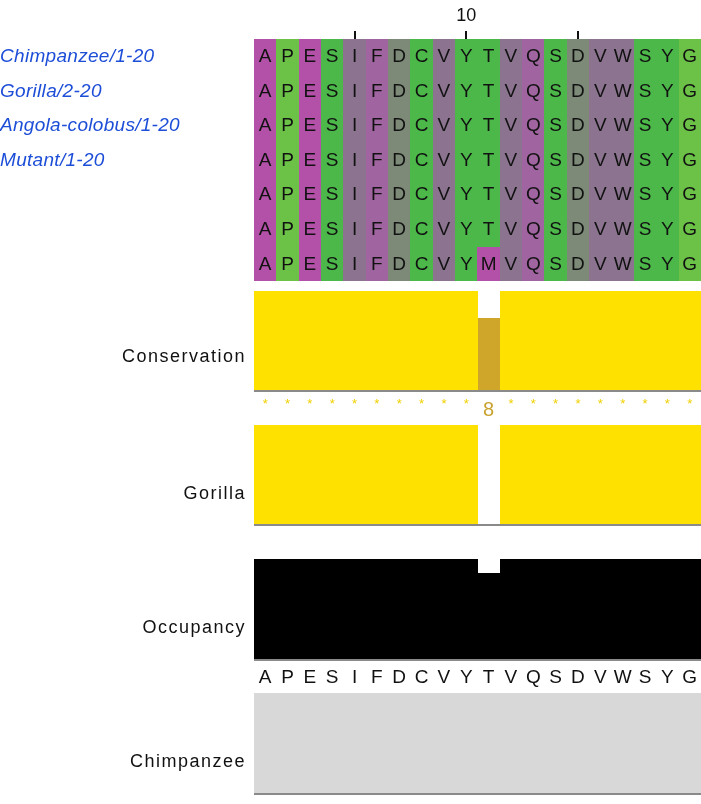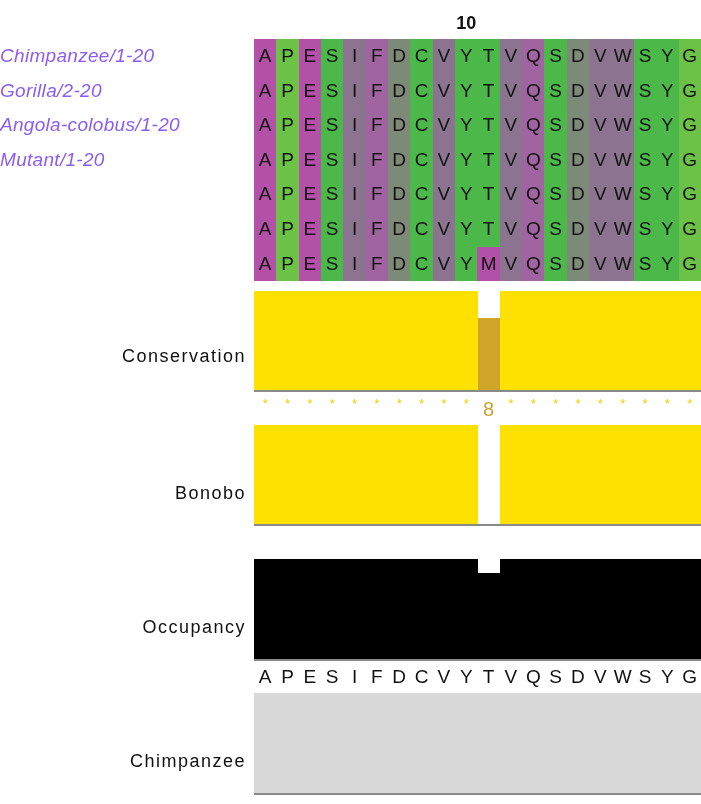--- a/index.html
+++ b/index.html
@@ -1,23 +1,23 @@
 <!DOCTYPE html>
 <html><head>
 <meta charset="utf-8">
 <style>
   html, body { margin: 0; padding: 0; background: #ffffff; }
   body { width: 701px; height: 804px; position: relative; overflow: hidden;
          font-family: "Liberation Sans", sans-serif; }
-  .ruler { position: absolute; left: 254px; top: 8px; width: 447px; height: 26px; font-weight: bold; }
+  .ruler { position: absolute; left: 254px; top: 0; width: 447px; height: 26px; }
   .ruler-label { position: absolute; top: 5px; font-size: 18px; color: #111; transform: translateX(-50%); }
   .ruler-tick { position: absolute; top: 31px; width: 2px; height: 8px; background: #111; }
   .names { position: absolute; left: 0; top: 39px; width: 250px; }
   .name { height: 34.6px; line-height: 34.6px; font-size: 19px; font-style: italic;
-          color: #8b5cf6; white-space: nowrap; letter-spacing: 0.3px; }
+          color: #1d4ed8; white-space: nowrap; letter-spacing: 0.3px; }
   .aln { position: absolute; left: 254px; top: 39px; width: 447px; }
   .row { display: flex; height: 34.6px; }
   .cell { width: 22.35px; height: 34.6px; line-height: 34.6px; text-align: center;
           font-size: 19px; color: #111; flex: none; }
   .ann-label { position: absolute; right: 455px; font-size: 18px; color: #111;
                letter-spacing: 1.5px; text-align: right; white-space: nowrap; }
   .track { position: absolute; left: 254px; width: 447px; }
   .bar-col { position: absolute; bottom: 0; }
   .baseline { position: absolute; left: 0; right: 0; height: 2px; background: #8a8a8a; }
   .stars { position: absolute; left: 254px; top: 393px; width: 447px; height: 30px; display: flex; }
@@ -240,21 +240,21 @@
     <div class="star">*</div>
     <div class="star">*</div>
     <div class="star">*</div>
     <div class="star">*</div>
     <div class="star">*</div>
     <div class="star">*</div>
     <div class="star">*</div>
     <div class="star">*</div>
   </div>
 
-<div class="ann-label" style="top:483px">Bonobo</div>
+<div class="ann-label" style="top:483px">Gorilla</div>
 <div class="track" style="top:425px;height:101px" id="qual-track">
     <div class="bar-col" style="left: 0px; width: 22.85px; bottom: 2px; height: 99px; background: rgb(255, 225, 0);"></div>
     <div class="bar-col" style="left: 22.35px; width: 22.85px; bottom: 2px; height: 99px; background: rgb(255, 225, 0);"></div>
     <div class="bar-col" style="left: 44.7px; width: 22.85px; bottom: 2px; height: 99px; background: rgb(255, 225, 0);"></div>
     <div class="bar-col" style="left: 67.05px; width: 22.85px; bottom: 2px; height: 99px; background: rgb(255, 225, 0);"></div>
     <div class="bar-col" style="left: 89.4px; width: 22.85px; bottom: 2px; height: 99px; background: rgb(255, 225, 0);"></div>
     <div class="bar-col" style="left: 111.75px; width: 22.85px; bottom: 2px; height: 99px; background: rgb(255, 225, 0);"></div>
     <div class="bar-col" style="left: 134.1px; width: 22.85px; bottom: 2px; height: 99px; background: rgb(255, 225, 0);"></div>
     <div class="bar-col" style="left: 156.45px; width: 22.85px; bottom: 2px; height: 99px; background: rgb(255, 225, 0);"></div>
     <div class="bar-col" style="left: 178.8px; width: 22.85px; bottom: 2px; height: 99px; background: rgb(255, 225, 0);"></div>

